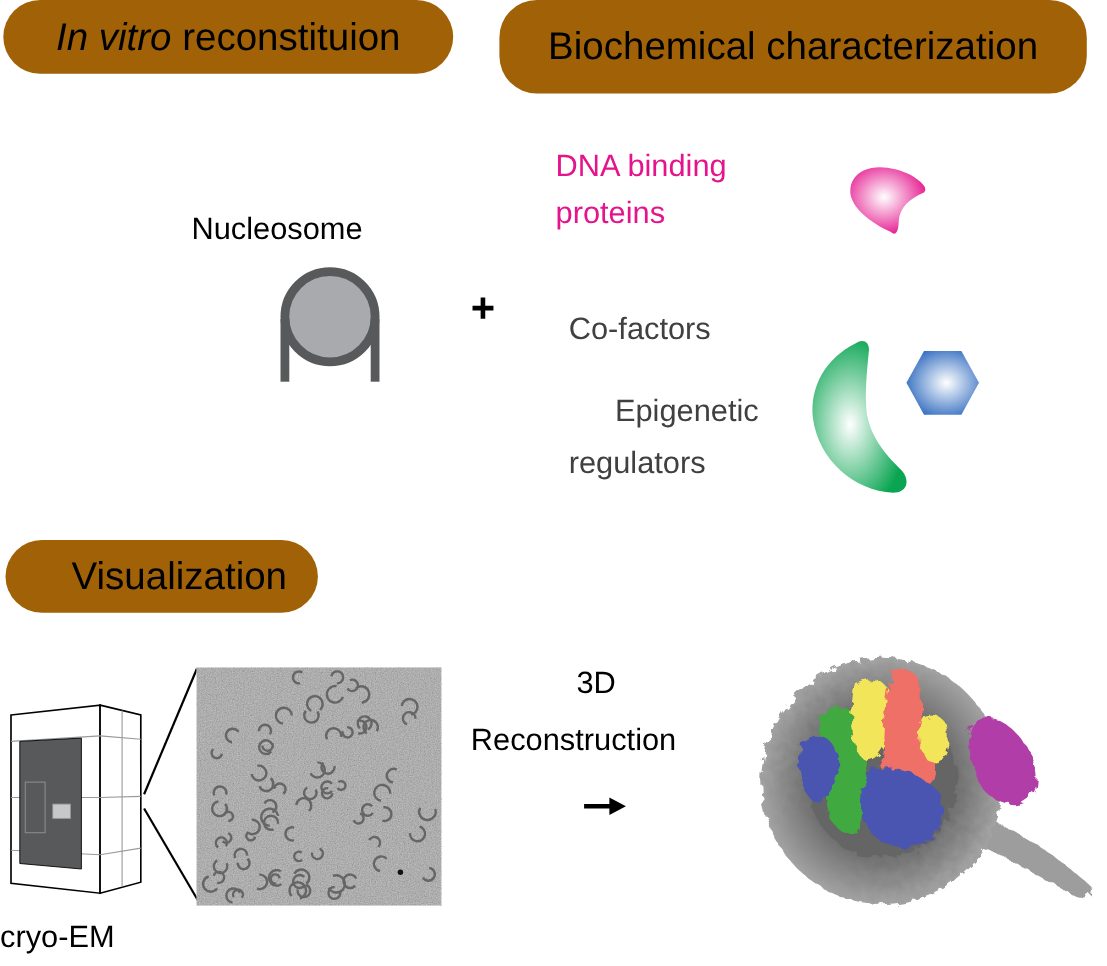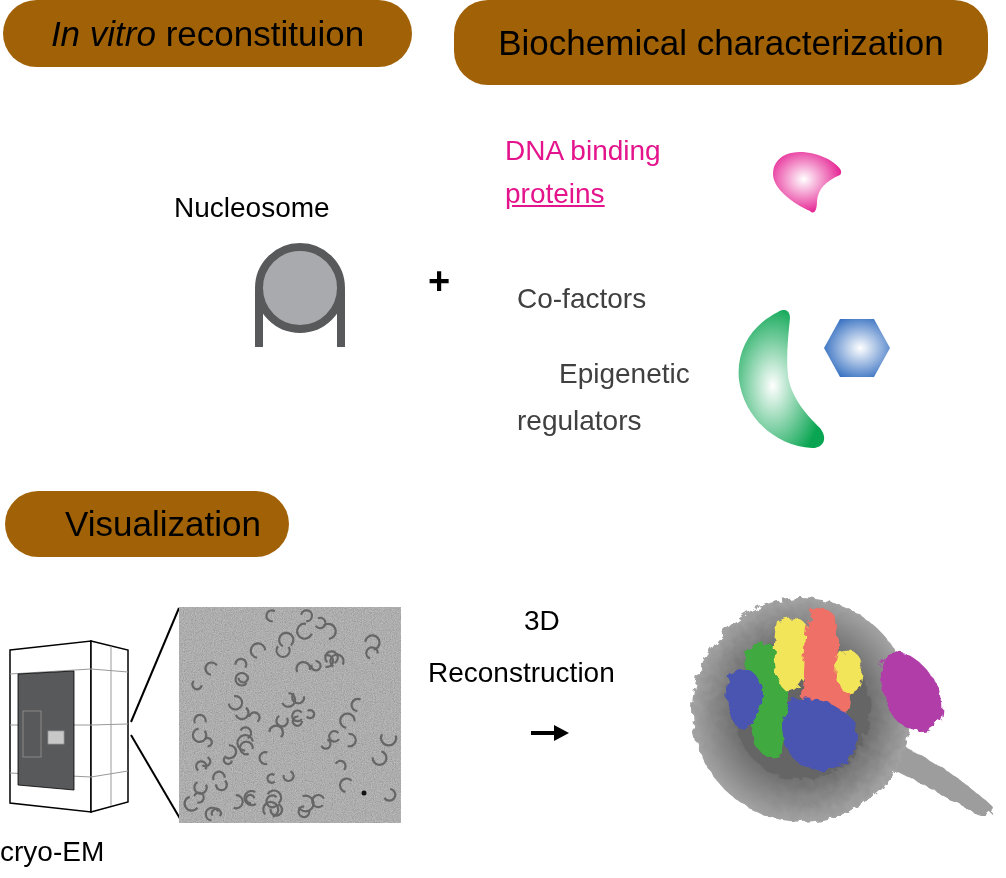--- a/index.html
+++ b/index.html
@@ -32,21 +32,21 @@
 <div class="lbl" style="left:174px; top:172px;margin-top:13px;">Nucleosome</div>
 <svg style="left:250px; top:238px;" width="100" height="112" viewBox="0 0 100 112">
   <circle cx="50" cy="50" r="41" fill="#a9aaad" stroke="#58595b" stroke-width="8"></circle>
   <line x1="9" y1="52" x2="9" y2="109" stroke="#58595b" stroke-width="8"></line>
   <line x1="91" y1="52" x2="91" y2="109" stroke="#58595b" stroke-width="8"></line>
 </svg>
 
 <div class="abs" style="left:428px; top:260px; font-size:38px; font-weight:bold;">+</div>
 
 <div class="lbl pink" style="left:505px; top:128px;">DNA binding</div>
-<div class="lbl pink" style="left:505px; top:171px;text-decoration:underline;">proteins</div>
+<div class="lbl pink" style="left:505px; top:171px;">proteins</div>
 <svg style="left:770px; top:145px;" width="75" height="72" viewBox="0 0 75 72">
   <defs>
     <radialGradient id="gPink" cx="0.45" cy="0.45" r="0.6">
       <stop offset="0" stop-color="#ffffff"></stop>
       <stop offset="1" stop-color="#e4148c"></stop>
     </radialGradient>
   </defs>
   <path d="M6,18 C14,4 38,4 58,14 C68,20 74,26 70,30 C56,36 48,44 47,56 C47,66 44,70 40,66 C22,58 4,44 3,30 C3,24 4,21 6,18 Z" fill="url(#gPink)"></path>
 </svg>
 

